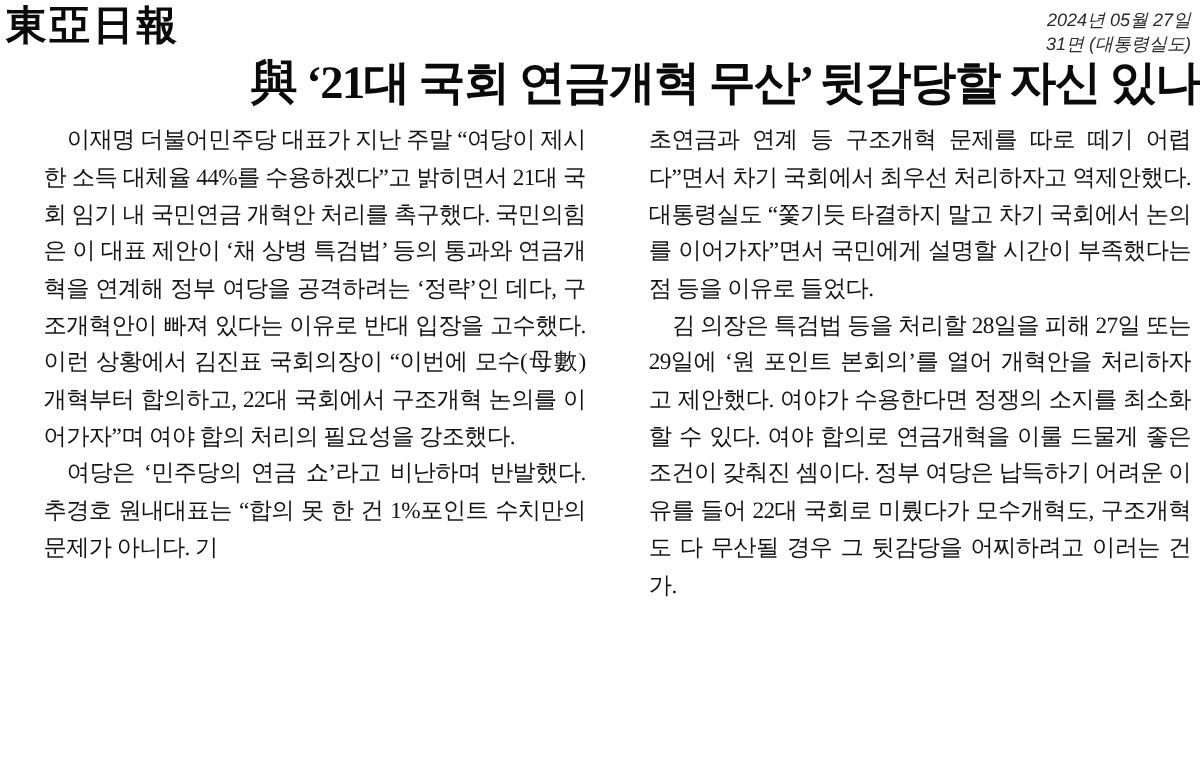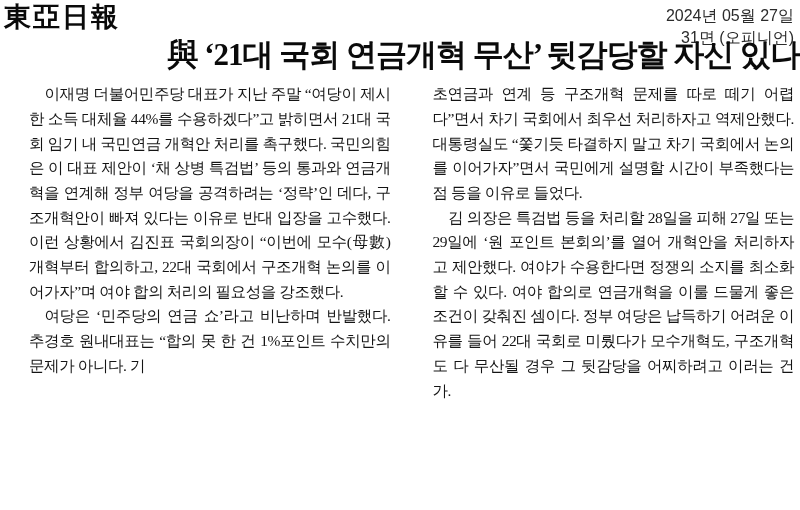--- a/index.html
+++ b/index.html
@@ -26,24 +26,25 @@
     font-family: "Liberation Serif", "DejaVu Serif", serif;
     font-size: 27px;
     font-weight: bold;
     letter-spacing: 2px;
     color: #0a0a0a;
     line-height: 1.1;
   }
   .date-block {
     text-align: right;
     font-family: "Liberation Sans", "DejaVu Sans", sans-serif;
-    font-size: 16px;
+    font-size: 12px;
     line-height: 1.35;
     color: #2b2b2b;
     padding-top: 2px;
+    font-style: italic;
   }
   .headline {
     text-align: right;
     font-size: 31px;
     font-weight: bold;
     color: #0a0a0a;
     letter-spacing: -1px;
     line-height: 1.1;
     margin-top: 2px;
     margin-bottom: 10px;
@@ -68,21 +69,21 @@
 </style>
 </head>
 <body>
 
 <div class="page">
 
   <div class="masthead">
     <div class="logo">東亞日報</div>
     <div class="date-block">
       <div>2024년 05월 27일</div>
-      <div>31면 (오피니언)</div>
+      <div>31면 (대통령실도)</div>
     </div>
   </div>
 
   <h1 class="headline">與 ‘21대 국회 연금개혁 무산’ 뒷감당할 자신 있나</h1>
 
   <div class="article-body">
 
     <div class="col">
       <p class="para indent">이재명 더불어민주당 대표가 지난 주말 “여당이 제시한 소득 대체율 44%를 수용하겠다”고 밝히면서 21대 국회 임기 내 국민연금 개혁안 처리를 촉구했다. 국민의힘은 이 대표 제안이 ‘채 상병 특검법’ 등의 통과와 연금개혁을 연계해 정부 여당을 공격하려는 ‘정략’인 데다, 구조개혁안이 빠져 있다는 이유로 반대 입장을 고수했다. 이런 상황에서 김진표 국회의장이 “이번에 모수(母數)개혁부터 합의하고, 22대 국회에서 구조개혁 논의를 이어가자”며 여야 합의 처리의 필요성을 강조했다.</p>
       <p class="para indent">여당은 ‘민주당의 연금 쇼’라고 비난하며 반발했다. 추경호 원내대표는 “합의 못 한 건 1%포인트 수치만의 문제가 아니다. 기</p>

